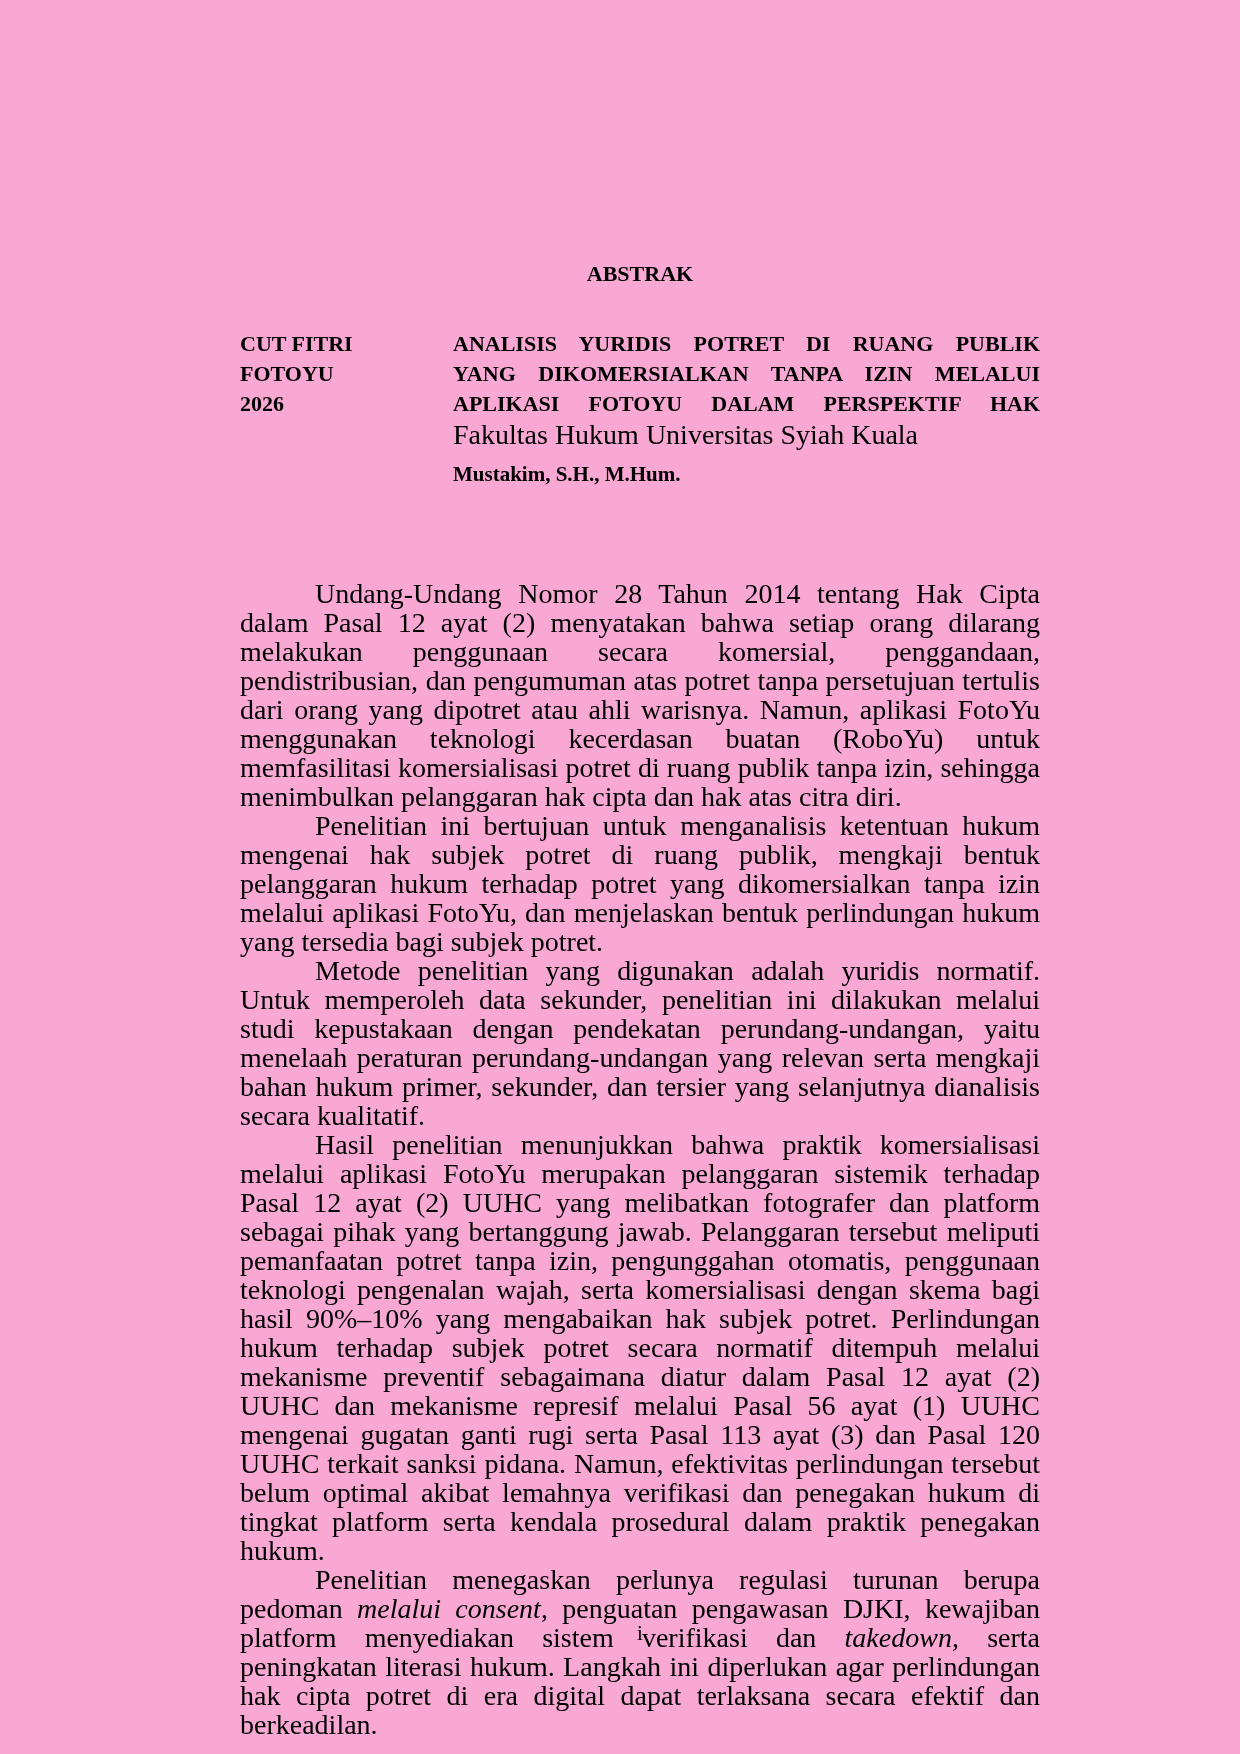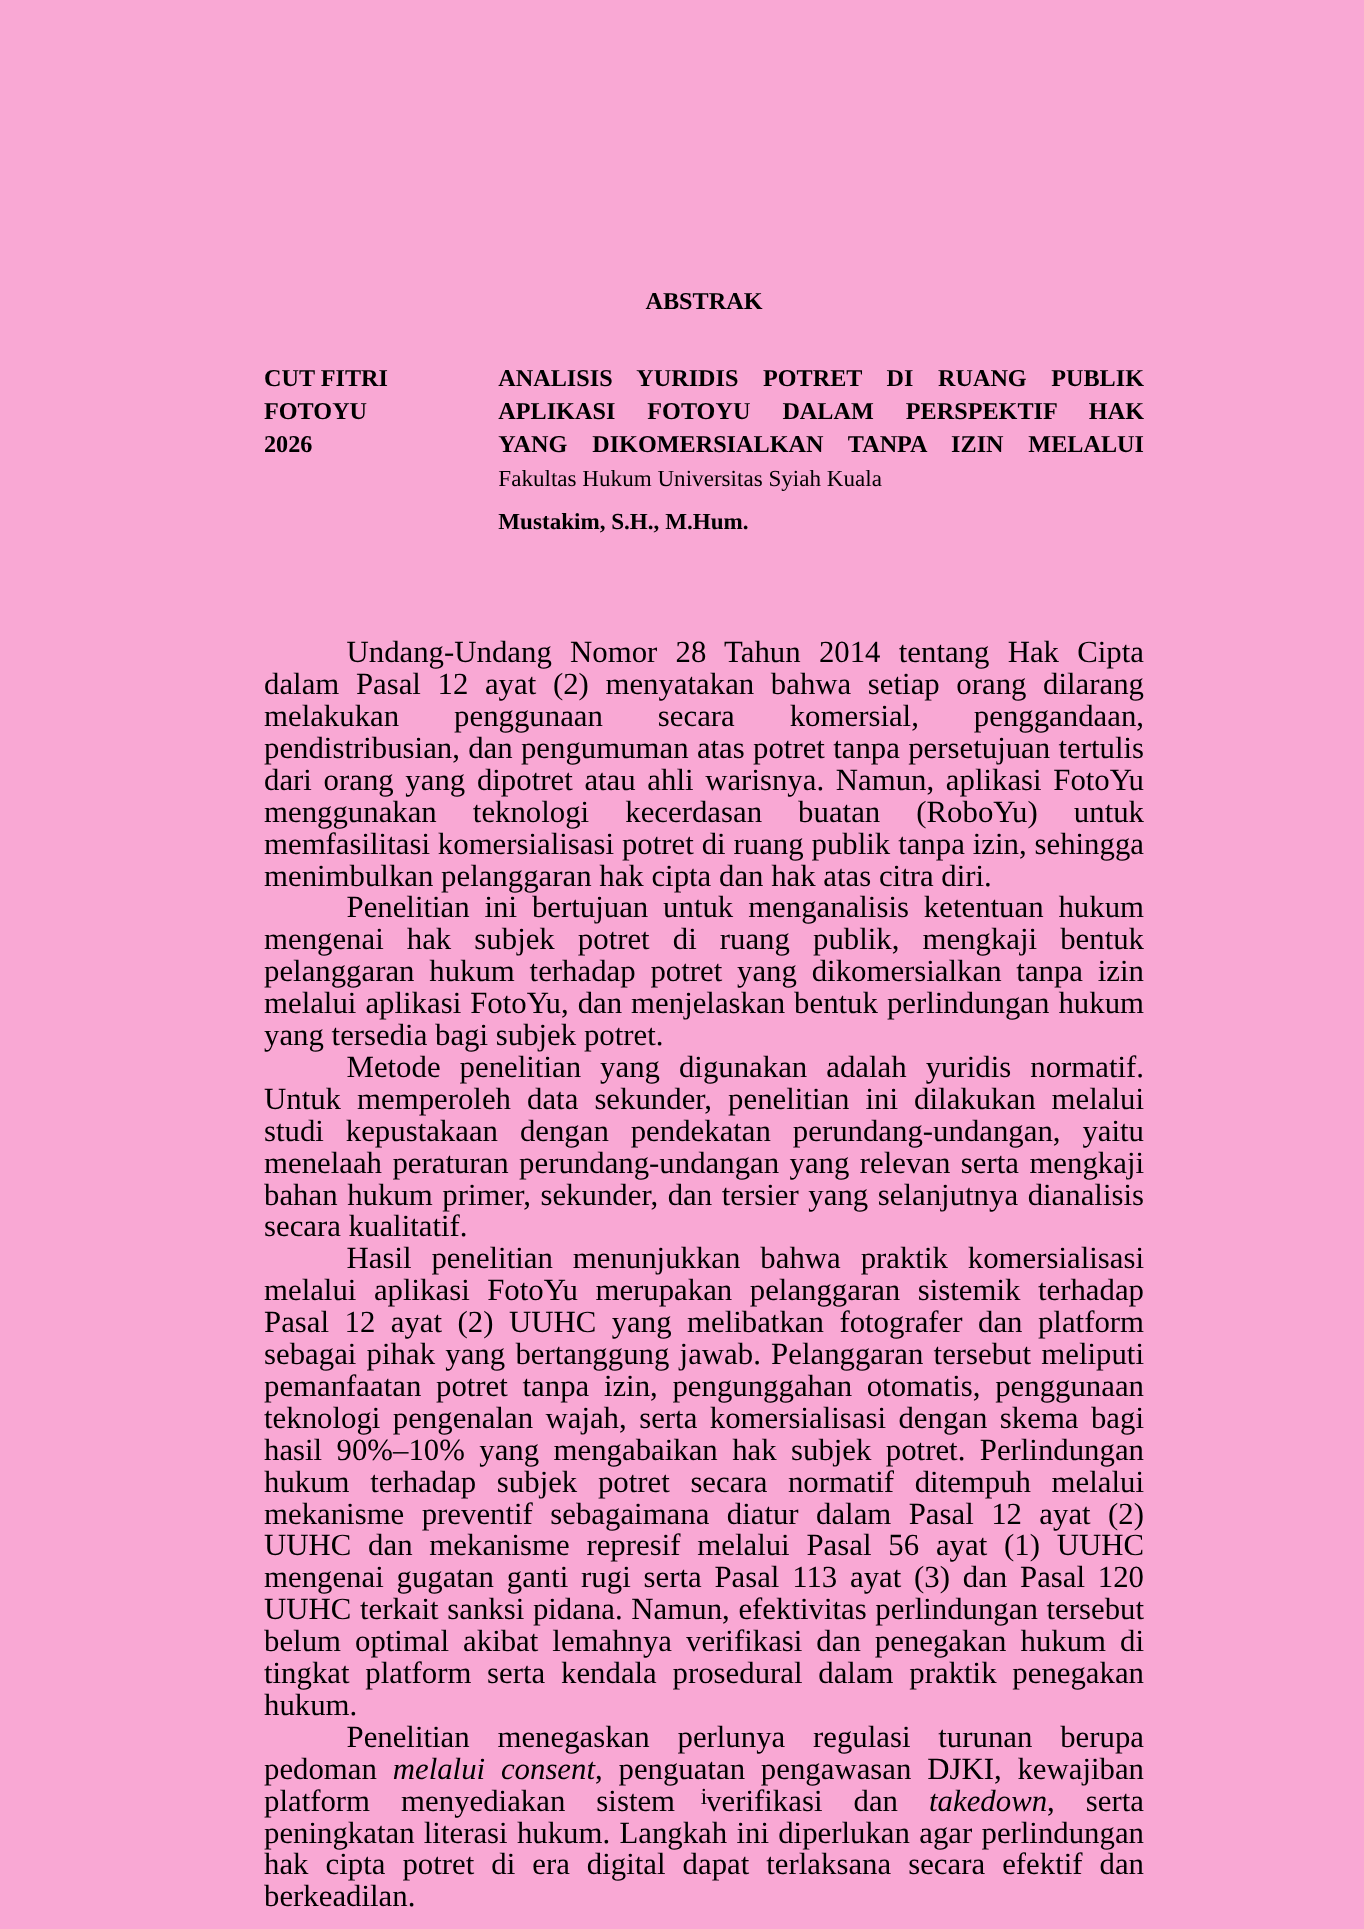--- a/index.html
+++ b/index.html
@@ -53,21 +53,21 @@
     text-align: justify;
     text-align-last: justify;
     font-family: Liberation Serif, serif;
   }
   .title-line:last-of-type {
     text-align: left;
     text-align-last: left;
   }
   .faculty-line,
   .collation-line {
-    font-size: 21px;
+    font-size: 28px;
     line-height: 32px;
   }
   .supervisor-line {
     font-size: 21px;
     line-height: 30px;
     font-weight: bold;
     text-align: left;
     margin-top: 8px;
   }
   .body-text {
@@ -106,22 +106,22 @@
   <div class="header-row">
 
     <div class="author-col">
       <div>CUT FITRI</div>
       <div>FOTOYU</div>
       <div>2026</div>
     </div>
 
     <div class="title-col">
       <div class="title-line">ANALISIS YURIDIS POTRET DI RUANG PUBLIK</div>
+      <div class="title-line">YANG DIKOMERSIALKAN TANPA IZIN MELALUI</div>
       <div class="title-line">APLIKASI FOTOYU DALAM PERSPEKTIF HAK</div>
-      <div class="title-line">YANG DIKOMERSIALKAN TANPA IZIN MELALUI</div>
       <div class="faculty-line">Fakultas Hukum Universitas Syiah Kuala</div>
       <div class="supervisor-line">Mustakim, S.H., M.Hum.</div>
     </div>
 
   </div>
 
   <div class="body-text">
       <p><span>Undang-Undang Nomor 28 Tahun 2014 tentang Hak Cipta dalam Pasal 12 ayat (2) menyatakan bahwa setiap orang dilarang melakukan penggunaan secara komersial, penggandaan, pendistribusian, dan pengumuman atas potret tanpa persetujuan tertulis dari orang yang dipotret atau ahli warisnya. Namun, aplikasi FotoYu menggunakan teknologi kecerdasan buatan (RoboYu) untuk memfasilitasi komersialisasi potret di ruang publik tanpa izin, sehingga menimbulkan pelanggaran hak cipta dan hak atas citra diri.</span></p>
       <p><span>Penelitian ini bertujuan untuk menganalisis ketentuan hukum mengenai hak subjek potret di ruang publik, mengkaji bentuk pelanggaran hukum terhadap potret yang dikomersialkan tanpa izin melalui aplikasi FotoYu, dan menjelaskan bentuk perlindungan hukum yang tersedia bagi subjek potret.</span></p>
       <p><span>Metode penelitian yang digunakan adalah yuridis normatif. Untuk memperoleh data sekunder, penelitian ini dilakukan melalui studi kepustakaan dengan pendekatan perundang-undangan, yaitu menelaah peraturan perundang-undangan yang relevan serta mengkaji bahan hukum primer, sekunder, dan tersier yang selanjutnya dianalisis secara kualitatif.</span></p>

